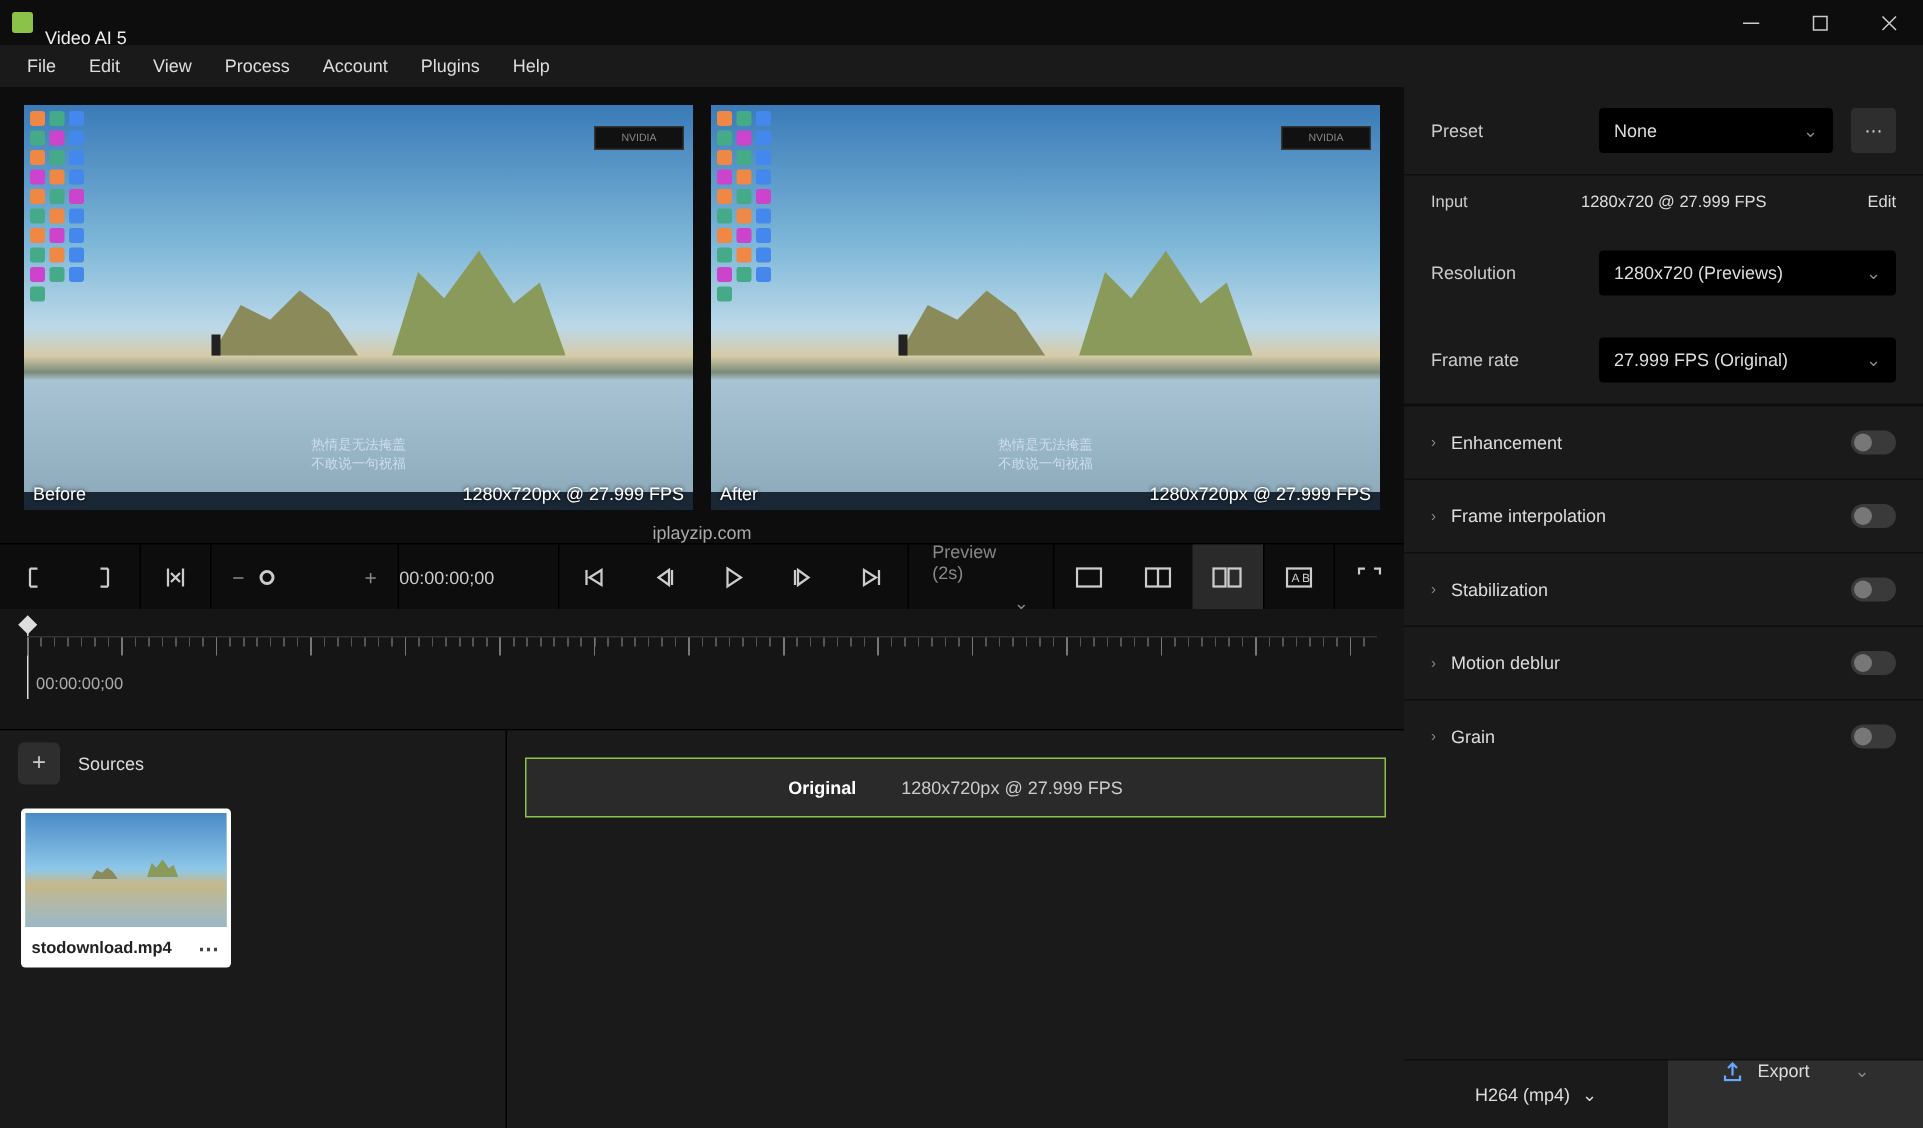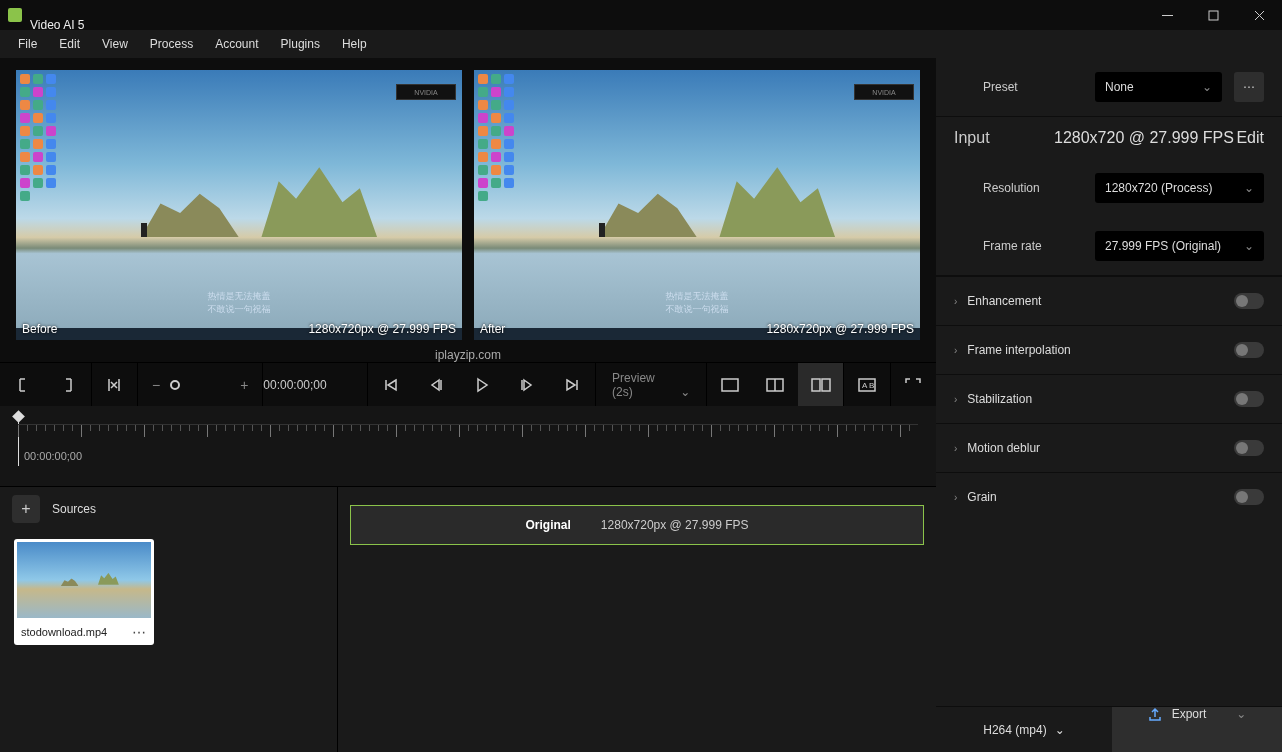--- a/index.html
+++ b/index.html
@@ -44,61 +44,61 @@
 
 .controls { height:44px; display:flex; align-items:center; border-top:1px solid #000; background:#0d0d0d; }
 .cbtn { width:48px; height:44px; display:flex; align-items:center; justify-content:center; color:#ccc; }
 .cbtn svg { stroke:#ccc; fill:none; stroke-width:1.5; }
 .csep { width:1px; height:44px; background:#000; }
 .cbtn.active { background:#2a2a2a; }
 .zoom { display:flex; align-items:center; gap:10px; padding:0 14px; }
 .zoom .minus,.zoom .plus { color:#888; font-size:14px; }
 .zoom .dot { width:10px; height:10px; border:2px solid #ccc; border-radius:50%; }
 .timecode { width:110px; color:#ccc; font-size:12px; }
-.previewmode { color:#888; font-size:12px; display:flex; align-items:flex-end; gap:6px; padding:0 16px; }
+.previewmode { color:#888; font-size:12px; display:flex; align-items:flex-end; gap:6px; padding:0 16px;flex-direction:column; }
 
 
 .timeline { height:80px; background:#151515; position:relative; padding:18px 18px 0 18px; }
 .ticks { position:relative; height:22px; border-top:1px solid #333; }
 .ticks::before { content:""; position:absolute; inset:0; background:repeating-linear-gradient(90deg,#555 0,#555 1px,transparent 1px,transparent 9px); height:6px; top:0; }
 .ticks::after { content:""; position:absolute; inset:0; background:repeating-linear-gradient(90deg,#777 0,#777 1px,transparent 1px,transparent 63px); height:12px; top:0; }
 .playhead { position:absolute; left:18px; top:10px; width:1px; height:50px; background:#ddd; }
 .playhead::before { content:""; position:absolute; top:-4px; left:-4px; width:9px; height:9px; background:#ddd; transform:rotate(45deg); }
 .tl-time { position:absolute; left:24px; top:44px; color:#aaa; font-size:11px; }
 
 
 .bottom { flex:1; display:flex; border-top:1px solid #000; }
 .sources { width:338px; background:#1a1a1a; border-right:1px solid #000; padding:0; }
 .src-hdr { display:flex; align-items:center; gap:12px; padding:8px 12px; }
 .addbtn { width:28px; height:28px; background:#2e2e2e; border-radius:4px; display:flex; align-items:center; justify-content:center; color:#ccc; font-size:16px; }
 .src-title { color:#ddd; font-size:12px; }
 .thumb { margin:8px 0 0 14px; width:140px; background:#fff; border-radius:3px; padding:3px; }
 .thumb-img { width:100%; height:76px; position:relative; overflow:hidden; background:#5a8; }
 .thumb-img .sky { background:linear-gradient(180deg,#4a8bc8 0%,#8fc8e8 50%,#c6b88a 62%,#9ab8c8 100%); }
-.thumb-ftr { display:flex; align-items:center; justify-content:space-between; padding:6px 4px 2px 4px; }
+.thumb-ftr { display:flex; align-items:center; justify-content:space-between; padding:6px 4px 2px 4px;font-weight:bold; }
 .thumb-name { color:#222; font-size:11px; }
 .thumb-more { color:#444; font-size:14px; letter-spacing:1px; }
 
 .pvexp { flex:1; background:#1a1a1a; padding:0 12px; }
 .tabs { display:flex; border-bottom:1px solid #000; }
 .tab { padding:10px 16px; color:#ddd; font-size:12px; }
 .tab.active { background:#2b2b2b; }
 .pvrow { margin:18px 0 0 0; border:1px solid #8bc34a; background:#2a2a2a; padding:12px 14px; display:flex; gap:30px; font-size:12px;justify-content:center; }
 .pvrow .lbl { color:#fff; font-weight:600; }
 .pvrow .info { color:#ccc; }
 
 
 .rrow { display:flex; align-items:center; padding:14px 18px; gap:12px; border-bottom:1px solid #0d0d0d; }
-.rrow .lab { width:100px; color:#ccc; font-size:12px;margin-left:29px; }
+.rrow .lab { width:100px; color:#ccc; font-size:12px; }
 .rrow.nob { border-bottom:none; }
 .sel { flex:1; background:#000000; height:30px; border-radius:3px; display:flex; align-items:center; justify-content:space-between; padding:0 10px; color:#ddd; font-size:12px; }
 .sel .chev { color:#888; }
 .menubtn { width:30px; height:30px; background:#2e2e2e; border-radius:3px; display:flex; align-items:center; justify-content:center; color:#ccc; }
 .cropbtn { display:flex; align-items:center; gap:8px; color:#ddd; font-size:12px; }
-.inforow { display:flex; align-items:center; padding:12px 18px; font-size:16px; }
+.inforow { display:flex; align-items:center; padding:12px 18px; font-size:11px; }
 .inforow .k { width:100px; color:#ccc; }
 .inforow .v { flex:1; color:#ddd; text-align:left; }
 .inforow .edit { color:#ddd; }
 .acc { display:flex; align-items:center; padding:16px 18px; border-top:1px solid #0d0d0d; gap:10px; }
 .acc .chev { color:#888; font-size:10px; }
 .acc .t { flex:1; color:#ddd; font-size:12px; }
 .toggle { width:30px; height:16px; background:#3a3a3a; border-radius:8px; position:relative; }
 .toggle::after { content:""; position:absolute; left:2px; top:2px; width:12px; height:12px; background:#777; border-radius:50%; }
 .rspacer { flex:1; }
 .rfoot { display:flex; height:46px; border-top:1px solid #0d0d0d; }
@@ -373,21 +373,21 @@
 
     <div class="inforow">
       <div class="k">Input</div>
       <div class="v">1280x720 @ 27.999 FPS</div>
       <div class="edit">Edit</div>
     </div>
 
     <div class="rrow nob">
       <div class="lab">Resolution</div>
       <div class="sel">
-        <span>1280x720 (Process)</span>
+        <span>1280x720 (Previews)</span>
           <span class="chev">⌄</span>
       </div>
     </div>
     <div class="rrow">
       <div class="lab">Frame rate</div>
       <div class="sel">
         <span>27.999 FPS (Original)</span>
           <span class="chev">⌄</span>
       </div>
     </div>

